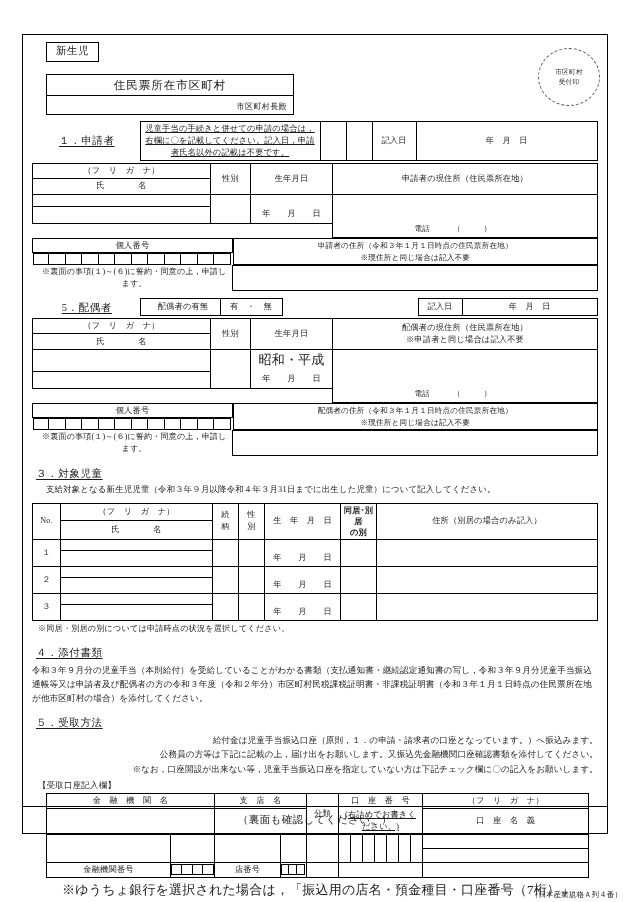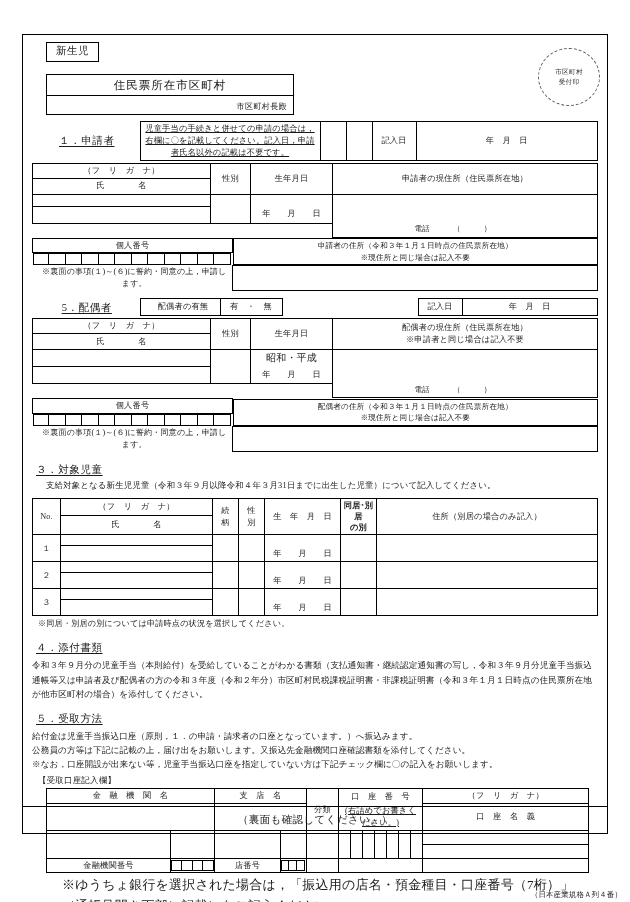--- a/index.html
+++ b/index.html
@@ -165,20 +165,21 @@
     letter-spacing: .2px;
     margin: 2px 0 0 0;
   }
   .indent1 { margin-left: 14px; }
   .indent2 { margin-left: 30px; }
   .body-para {
     font-size: 8.6px;
     line-height: 1.65;
     letter-spacing: .1px;
     margin: 0;
+    text-align: right;
   }
   .bracket-head {
     font-size: 8.4px;
     letter-spacing: .3px;
     margin: 4px 0 2px 14px;
   }
   
   .ymd { letter-spacing: 4px; font-size: 8px; }
   
   .frame-footer {
@@ -368,21 +369,21 @@
             <div>配偶者の現住所（住民票所在地）</div>
             <div>※申請者と同じ場合は記入不要</div>
           </td>
         </tr>
         <tr>
           <td style="height:16px;">氏　　　　名</td>
         </tr>
         <tr>
           <td class="dashed-b" style="height:12px;"></td>
           <td rowspan="2"></td>
-          <td style="height:12px;border-bottom:none;font-size:10px;margin-left:43px;">昭和・平成</td>
+          <td style="height:12px;border-bottom:none;font-size:13px;margin-left:43px;">昭和・平成</td>
           <td rowspan="2" class="nb-b"></td>
         </tr>
         <tr>
           <td style="height:17px;"></td>
           <td class="ymd" style="height:17px;border-top:none;">年　　月　　日</td>
         </tr>
         <tr>
           <td colspan="3" style="height:14px;border:none;"></td>
           <td class="right" style="height:14px;border-top:none;padding-right:26px;font-size:7.5px;">電話　　　（　　　）</td>
         </tr>

